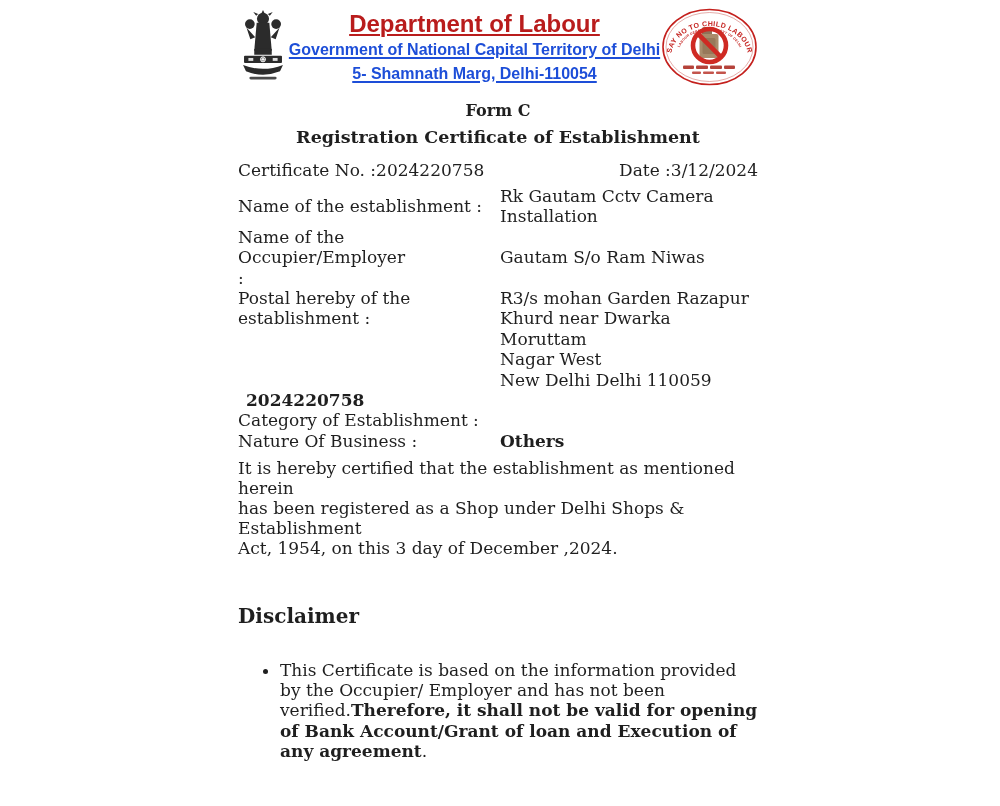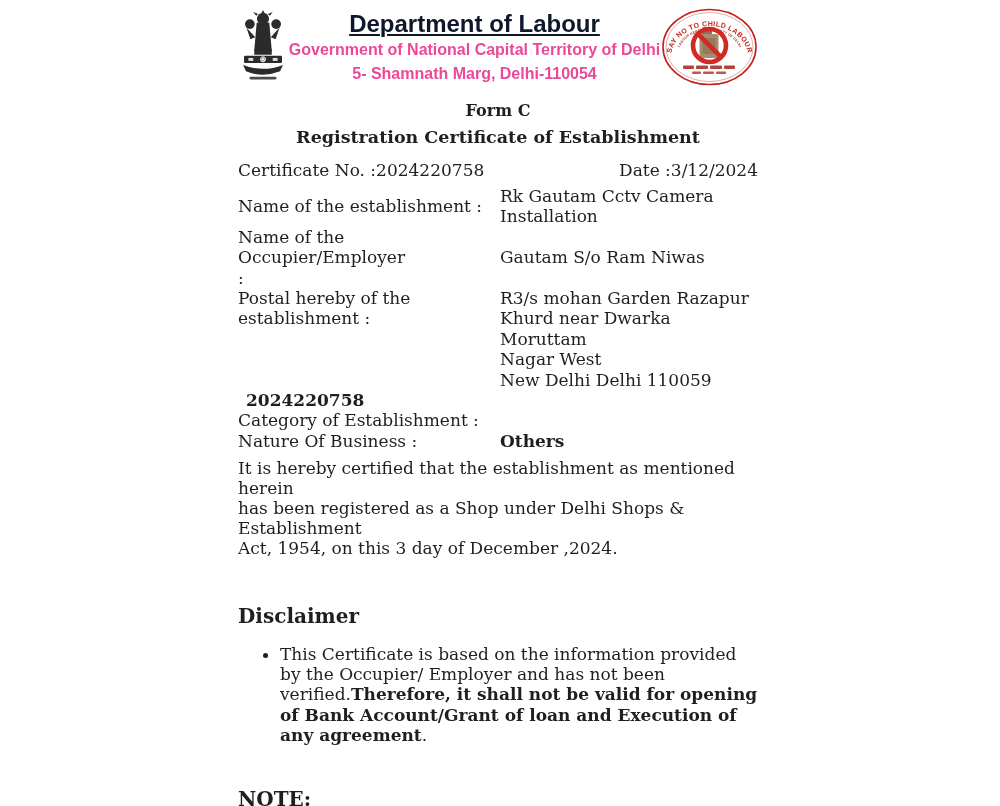--- a/index.html
+++ b/index.html
@@ -7,23 +7,23 @@
   body { font-family:"DejaVu Serif","Liberation Serif",serif; color:#1f1f1f; }
 
   .doc { position:absolute; left:238px; top:0; width:520px; }
 
   
   .header { display:flex; align-items:flex-start; padding-top:8px; }
   .emblem-wrap { flex:0 0 auto; width:50px; margin-top:2px; }
   .titles { flex:1 1 auto; text-align:center; padding-top:2px;
             font-family:"Liberation Sans",sans-serif; font-weight:bold; }
   .title-main { font-size:24px; line-height:1.15; text-decoration:underline;
-                text-decoration-thickness:2px; text-underline-offset:2px; color:#0f172a; }
-  .title-sub  { font-size:16px; line-height:1.5; 
-                text-decoration-thickness:1.5px; text-underline-offset:2px; color:#ec4899; }
+                text-decoration-thickness:2px; text-underline-offset:2px; color:#b91c1c; }
+  .title-sub  { font-size:16px; line-height:1.5; text-decoration:underline;
+                text-decoration-thickness:1.5px; text-underline-offset:2px; color:#1d4ed8; }
   .stamp-wrap { flex:0 0 auto; width:97px; margin-top:0px; }
 
   
   .form-name  { text-align:center; font-weight:bold; font-size:16px; margin-top:11px; }
   .form-title { text-align:center; font-weight:bold; font-size:17.5px; margin-top:7px; }
 
   
   .cert-line { display:flex; justify-content:space-between; margin-top:13px;
                font-size:17px; line-height:1.18; }
 
@@ -36,21 +36,21 @@
   [data-weight="bold"] { font-weight:bold; }
 
   
   .cert-par { margin-top:7px; font-size:17px; line-height:1.18; white-space:pre-line; }
 
   
   .sec-heading { margin-top:46px; font-size:20px; font-weight:bold;
                  text-decoration-thickness:1.5px;
                  text-underline-offset:3px; }
   .sec-heading.note { margin-top:42px; }
-  ul.disc-list { margin-top:16px; padding-left:42px; font-size:17px; line-height:1.18; }
+  ul.disc-list { margin-top:32px; padding-left:42px; font-size:17px; line-height:1.18; }
   ul.disc-list li { margin-bottom:2px; }
   .b { font-weight:bold; }
 </style>
 </head>
 <body>
 
 <div class="doc">
 
   <div class="header">
     <div class="emblem-wrap">

